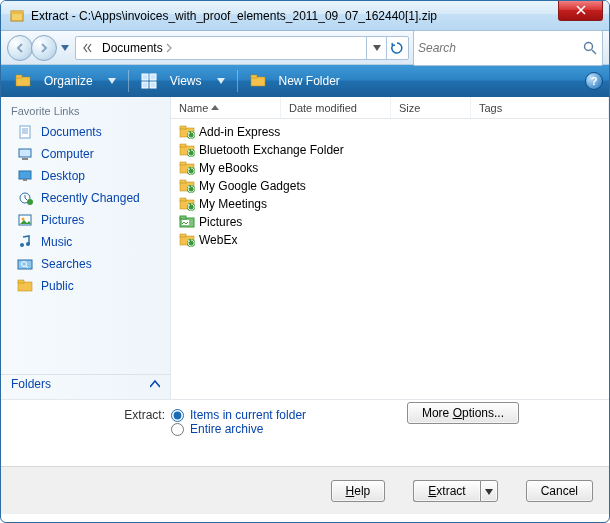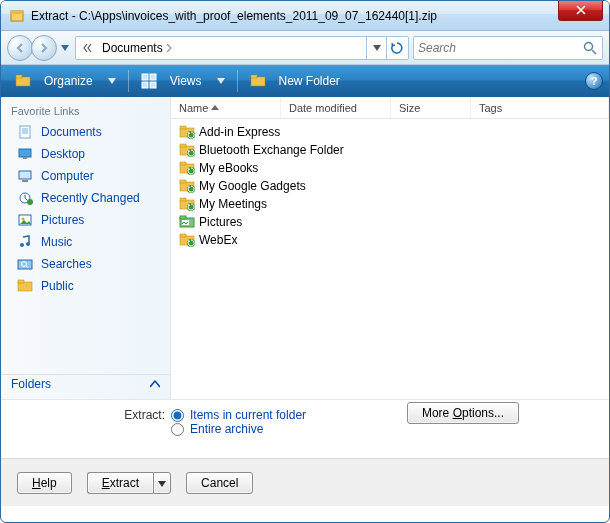--- a/index.html
+++ b/index.html
@@ -19,21 +19,21 @@
   .nav-arrows { display: flex; }
   .nav-arrow { width: 26px; height: 26px; border-radius: 50%; background: radial-gradient(circle at 30% 30%, #fff, #cfe3f2 60%, #a8c6e0); border: 1px solid #8aa9c6; display: flex; align-items: center; justify-content: center; position: relative; }
   .nav-arrow + .nav-arrow { margin-left: -2px; }
   .nav-arrow svg { width: 12px; height: 12px; opacity: .55; }
   .nav-drop { width: 12px; height: 24px; display:flex; align-items:center; justify-content:center; margin-left:-2px; }
   .breadcrumb { flex: 1; height: 24px; border: 1px solid #abc3da; background: #fff; border-radius: 2px; display: flex; align-items: center; padding: 0 2px; font-size: 12px; }
   .breadcrumb .seg { padding: 0 4px; display:flex; align-items:center; gap:2px; }
   .breadcrumb .chev { opacity:.6; }
   .breadcrumb .spacer { flex:1; }
   .breadcrumb .dropbtn, .breadcrumb .refresh { width: 20px; height: 22px; display:flex; align-items:center; justify-content:center; border-left: 1px solid #abc3da; }
-  .searchbox { width: 190px; height: 24px; border: 1px solid #abc3da; background: #fff; border-radius: 2px; display: flex; align-items: center; padding: 0 4px; }
+  .searchbox { width: 190px; height: 36px; border: 1px solid #abc3da; background: #fff; border-radius: 2px; display: flex; align-items: center; padding: 0 4px; }
   .searchbox input { border: none; outline: none; flex:1; font-size: 12px; color: #666; font-style: italic; background: transparent; }
   .searchbox .sicon { width:16px;height:16px; }
 
   
   .toolbar { height: 32px; background: linear-gradient(to bottom, #3f99d6 0%, #2a82c4 48%, #1f6fae 49%, #1a5e98 100%); display:flex; align-items:center; padding: 0 6px; color:#fff; font-size:12px; gap:2px; }
   .tbtn { display:flex; align-items:center; gap:13px; padding: 4px 8px; border-radius:3px; cursor:default;justify-content:space-between; }
   .tbtn .drop { margin-left:2px; opacity:.85; }
   .toolbar-sep { width:1px; height:22px; background: rgba(255,255,255,.35); margin: 0 2px; }
   .toolbar .help { margin-left:auto; width:18px;height:18px; border-radius:50%; background: radial-gradient(circle at 30% 30%, #bfe3ff, #1a6db5); border:1px solid #0d4d86; display:flex;align-items:center;justify-content:center; color:#fff; font-weight:bold; font-size:11px; }
 
@@ -57,21 +57,21 @@
   
   .options { padding: 8px 14px 6px; font-size:12px; border-top:1px solid #e4e8ec; height: 60px; }
   .optrow { display:flex; align-items:center; gap:6px; }
   .optrow .lbl { width: 150px; text-align:right; color:#333; }
   .optrow .radio { accent-color:#1a6db5; }
   .optrow label { color:#0645ad; }
   .more-opts { position:absolute; right: 90px; bottom: 98px; }
   .winbtn { font-size:12px; padding:3px 14px; background: linear-gradient(to bottom,#fefefe,#e6e6e6); border:1px solid #8d8d8d; border-radius:3px; box-shadow: inset 0 0 0 1px rgba(255,255,255,.6); }
   .winbtn u { text-decoration: underline; }
 
-  .footer { position:absolute; bottom:16px; left:0; right:0; height: 48px; background:#f0f0f0; border-top:1px solid #d9d9d9; display:flex; align-items:center; justify-content:flex-start; gap:15px; padding: 0 16px; }
+  .footer { position:absolute; bottom:8px; left:0; right:0; height: 48px; background:#f0f0f0; border-top:1px solid #d9d9d9; display:flex; align-items:center; justify-content:flex-end; gap:28px; padding: 0 16px; }
   .footer .splitbtn { display:inline-flex; }
   .footer .splitbtn .main { border-radius:3px 0 0 3px; border-right:none; }
   .footer .splitbtn .drop { border-radius:0 3px 3px 0; padding:3px 4px; }
 
   
   .ic-folder { fill:#f3c24e; stroke:#b8860b; stroke-width:.5; }
 </style>
 </head>
 <body>
 
@@ -187,31 +187,31 @@
       <div id="fav-list">
           <div class="fav-item">
             <span class="ficon"><svg viewBox="0 0 16 16">
                 <rect x="3" y="2" width="10" height="12" fill="#fff" stroke="#7aa7d6"></rect>
                 <path d="M5 5h6M5 7h6M5 9h6" stroke="#7aa7d6"></path>
               </svg></span>
             <span>Documents</span>
           </div>
           <div class="fav-item">
             <span class="ficon"><svg viewBox="0 0 16 16">
+                <rect x="2" y="3" width="12" height="8" fill="#cde6ff" stroke="#2a6ea8"></rect>
+                <rect x="5" y="12" width="6" height="2" fill="#888"></rect>
+              </svg></span>
+            <span>Computer</span>
+          </div>
+          <div class="fav-item">
+            <span class="ficon"><svg viewBox="0 0 16 16">
                 <rect x="2" y="3" width="12" height="8" fill="#4aa3e0" stroke="#2a6ea8"></rect>
                 <rect x="6" y="11" width="4" height="2" fill="#888"></rect>
               </svg></span>
             <span>Desktop</span>
-          </div>
-          <div class="fav-item">
-            <span class="ficon"><svg viewBox="0 0 16 16">
-                <rect x="2" y="3" width="12" height="8" fill="#cde6ff" stroke="#2a6ea8"></rect>
-                <rect x="5" y="12" width="6" height="2" fill="#888"></rect>
-              </svg></span>
-            <span>Computer</span>
           </div>
           <div class="fav-item">
             <span class="ficon"><svg viewBox="0 0 16 16">
                 <circle cx="8" cy="8" r="5" fill="#fff" stroke="#2a6ea8"></circle>
                 <path d="M8 5v3l2 2" stroke="#2a6ea8" fill="none"></path>
                 <circle cx="13" cy="12" r="3" fill="#3a9a3a"></circle>
               </svg></span>
             <span>Recently Changed</span>
           </div>
           <div class="fav-item">

